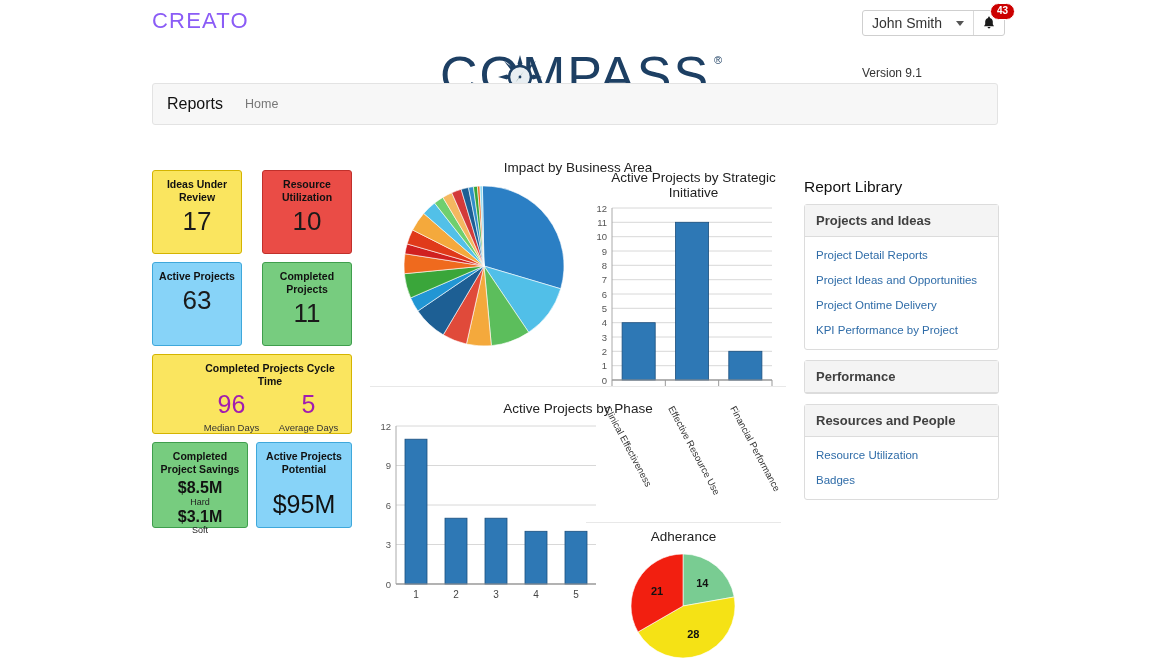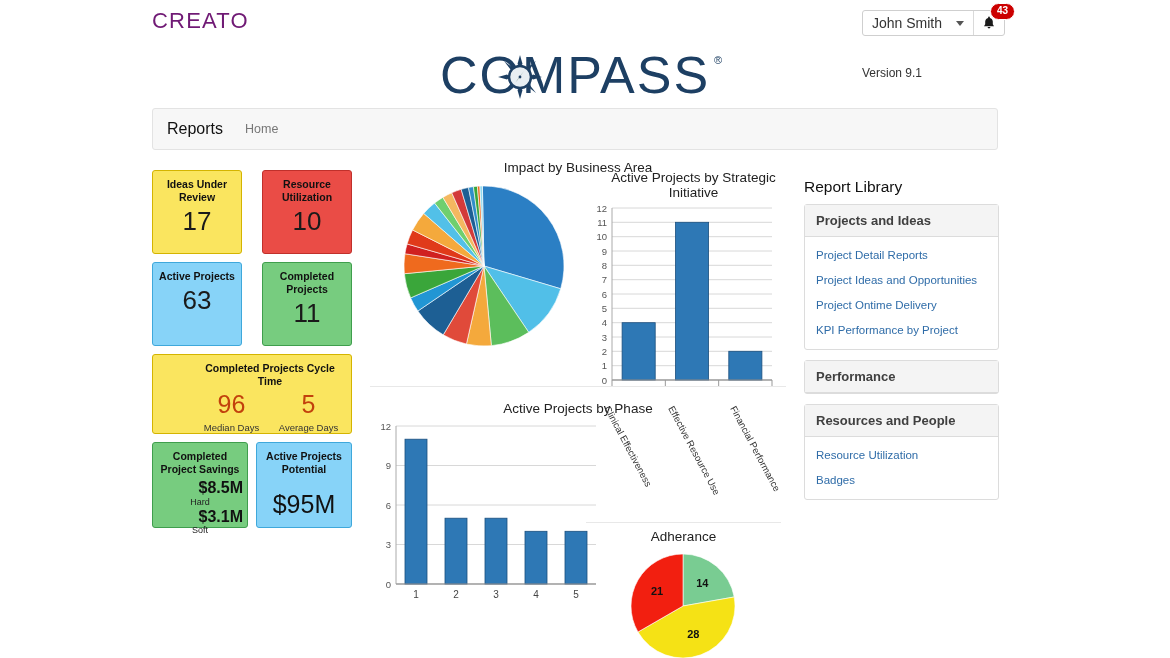--- a/index.html
+++ b/index.html
@@ -10,21 +10,21 @@
     font-family: "Liberation Sans", sans-serif;
     overflow: hidden;
   }
   .page { position: relative; width: 1170px; height: 658px; background:#fff; }
 
   
   .header { position: relative; height: 95px; }
   .brand-creato {
     position: absolute; left: 152px; top: 8px;
     font-size: 22px; letter-spacing: 1.2px;
-    color: #701a75; font-weight: 400;
+    color: #8b5cf6; font-weight: 400;
   }
   .compass-logo {
     position: absolute; left: 410px; top: 4px; width: 330px; text-align: center;
   }
   .compass-word {
     font-size: 52px; font-weight: 400; letter-spacing: 2px;
     color: #1d3f63; line-height: 1; position: relative;
     display: inline-block;
     margin-top: 45px;
   }
@@ -56,21 +56,21 @@
     font-size: 10px; font-weight: bold; padding: 1px 6px 2px;
     border: 1.5px solid #fff; line-height: 1.2;
   }
   .version {
     position: absolute; left: 862px; top: 66px;
     font-size: 12px; color: #333;
   }
 
   
   .navbar {
-    position: absolute; left: 152px; top: 108px; width: 846px; height: 42px;
+    position: absolute; left: 152px; top: 83px; width: 846px; height: 42px;
     background: #f7f7f7; border: 1px solid #e3e3e3; border-radius: 3px;
     display: flex; align-items: center; padding-left: 14px; gap: 22px;
   }
   .nav-title { font-size: 16px; color: #111; }
   .nav-link { font-size: 12.5px; color: #777; cursor: pointer; }
 
   
   .main { position: absolute; left: 0; top: 160px; width: 1170px; }
 
   
@@ -85,26 +85,26 @@
   .tile-title { font-size: 10.5px; font-weight: bold; color:#111; line-height: 1.25; }
   .tile-value { font-size: 26px; font-weight: 400; color:#1a1a1a; margin-top: 4px; line-height: 1; }
   .t-yellow { background:#fae55f; border:1px solid #d4b400; }
   .t-red    { background:#ea4c46; border:1px solid #c0302b; }
   .t-blue   { background:#87d3f8; border:1px solid #3fa8db; }
   .t-green  { background:#77cc7f; border:1px solid #3f9e4d; }
 
   .cycle-tile { height: 80px; }
   .cycle-cols { display:flex; margin-top: 3px; }
   .cycle-cell { flex:1; }
-  .cycle-num { font-size: 25px; line-height: 1.05; color:#c2410c; }
+  .cycle-num { font-size: 25px; line-height: 1.05; color:#a21caf; }
   .cycle-lbl { font-size: 9.5px; color:#333; margin-top: 4px; }
 
   .savings-row { display:flex; gap:8px; }
   .savings-tile { width: 96px; height: 86px; }
-  .sv-amt { font-size: 16px; font-weight:bold; color:#111; margin-top:3px; line-height:1.1;text-align:right; }
+  .sv-amt { font-size: 16px; font-weight:bold; color:#111; margin-top:3px; line-height:1.1; }
   .sv-sub { font-size: 9px; color:#222; }
   .pot-tile { width: 96px; height: 86px; }
   .pot-val { font-size: 25px; font-weight: 400; color:#111; margin-top: 14px; }
 
   
   .charts { position: absolute; left: 360px; top: 0; width: 436px; }
   .chart-title { text-align:center; font-size: 13.5px; color:#222; }
   .divider { height:1px; background:#e8e8e8; margin: 14px 10px; }
 
   .pie-wrap { position: relative; height: 212px; }

